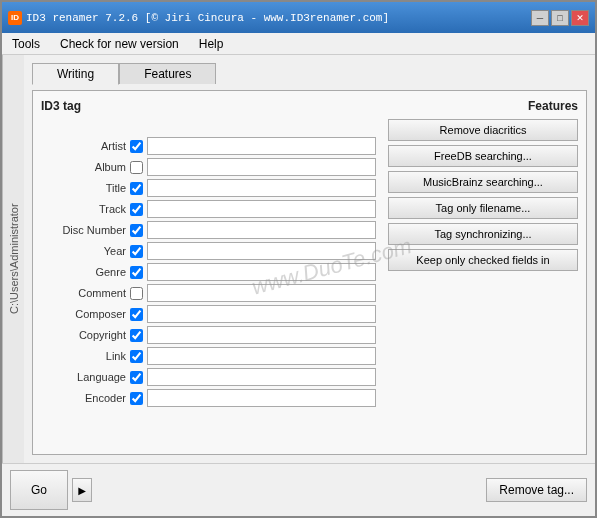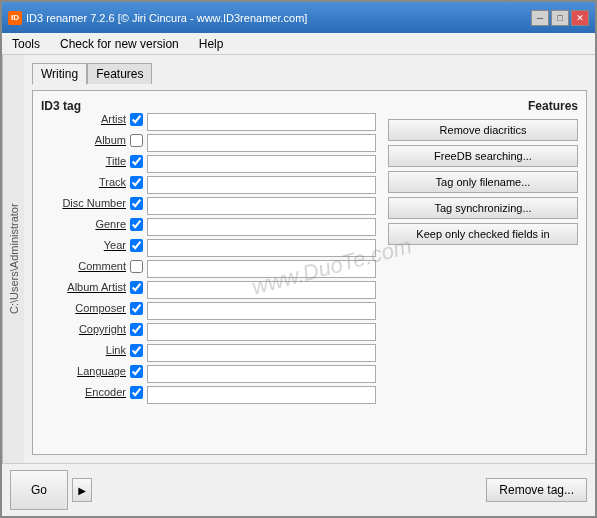--- a/index.html
+++ b/index.html
@@ -43,20 +43,21 @@
       display: flex;
       align-items: center;
       justify-content: center;
       color: white;
       font-size: 8px;
       font-weight: bold;
     }
     .title-text {
       font-size: 11px;
       color: white;
+      font-family: Liberation Mono, monospace;
     }
     .title-buttons {
       display: flex;
       gap: 2px;
     }
     .title-btn {
       width: 18px;
       height: 16px;
       background: #d0d0d0;
       border: 1px solid #888;
@@ -109,21 +110,21 @@
       display: flex;
       flex-direction: column;
     }
     .tabs {
       display: flex;
       gap: 0;
       margin-bottom: 6px;
       flex-shrink: 0;
     }
     .tab {
-      padding: 3px 8px;
+      padding: 3px 24px;
       border: 1px solid #aaa;
       background: #e0e0e0;
       cursor: pointer;
       font-size: 12px;
       border-bottom: none;
     }
     .tab.active {
       background: #f0f0f0;
       border-bottom: 1px solid #f0f0f0;
       z-index: 1;
@@ -145,29 +146,28 @@
     .right-panel {
       width: 190px;
       flex-shrink: 0;
       display: flex;
       flex-direction: column;
       align-items: flex-end;
     }
     .section-label {
       font-size: 12px;
       font-weight: bold;
-      margin-bottom: 0;
+      margin-bottom: 24px;
       color: #222;
     }
     .field-row {
       display: flex;
-      align-items: flex-start;
+      align-items: center;
       margin-bottom: 3px;
       gap: 4px;
-      text-decoration: underline;
     }
     .field-label {
       text-align: right;
       width: 85px;
       font-size: 11px;
       color: #333;
       flex-shrink: 0;
     }
     .field-checkbox {
       width: 13px;
@@ -310,37 +310,32 @@
             <span class="field-label">Track</span>
             <input type="checkbox" class="field-checkbox" checked="" style="">
             <input type="text" class="field-input" style="">
           </div>
           <div class="field-row">
             <span class="field-label">Disc Number</span>
             <input type="checkbox" class="field-checkbox" checked="" style="">
             <input type="text" class="field-input" style="">
           </div>
           <div class="field-row">
+            <span class="field-label">Year</span>
+            <input type="checkbox" class="field-checkbox" checked="" style="">
+            <input type="text" class="field-input" style="">
+          </div>
+          <div class="field-row">
             <span class="field-label">Genre</span>
-            <input type="checkbox" class="field-checkbox" checked="" style="">
-            <input type="text" class="field-input" style="">
-          </div>
-          <div class="field-row">
-            <span class="field-label">Year</span>
             <input type="checkbox" class="field-checkbox" checked="" style="">
             <input type="text" class="field-input" style="">
           </div>
           <div class="field-row">
             <span class="field-label">Comment</span>
             <input type="checkbox" class="field-checkbox" style="">
-            <input type="text" class="field-input" style="">
-          </div>
-          <div class="field-row">
-            <span class="field-label">Album Artist</span>
-            <input type="checkbox" class="field-checkbox" checked="" style="">
             <input type="text" class="field-input" style="">
           </div>
           <div class="field-row">
             <span class="field-label">Composer</span>
             <input type="checkbox" class="field-checkbox" checked="" style="">
             <input type="text" class="field-input" style="">
           </div>
           <div class="field-row">
             <span class="field-label">Copyright</span>
             <input type="checkbox" class="field-checkbox" checked="" style="">
@@ -360,20 +355,21 @@
             <span class="field-label">Encoder</span>
             <input type="checkbox" class="field-checkbox" checked="" style="">
             <input type="text" class="field-input" style="">
           </div>
         </div>
 
         <div class="right-panel">
           <div class="features-label">Features</div>
           <button class="feature-btn">Remove diacritics</button>
           <button class="feature-btn">FreeDB searching...</button>
+          <button class="feature-btn">MusicBrainz searching...</button>
           <button class="feature-btn">Tag only filename...</button>
           <button class="feature-btn">Tag synchronizing...</button>
           <button class="feature-btn">Keep only checked fields in</button>
         </div>
       </div>
     </div>
   </div>
 
   <div class="bottom-bar">
     <div class="bottom-left">

